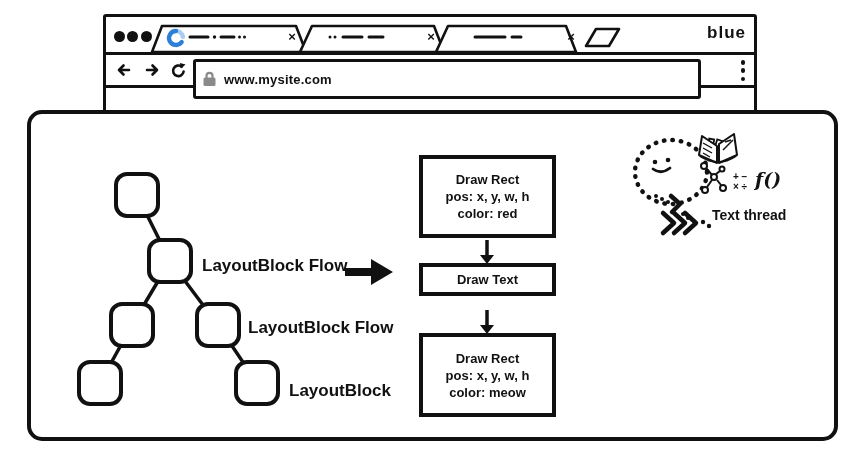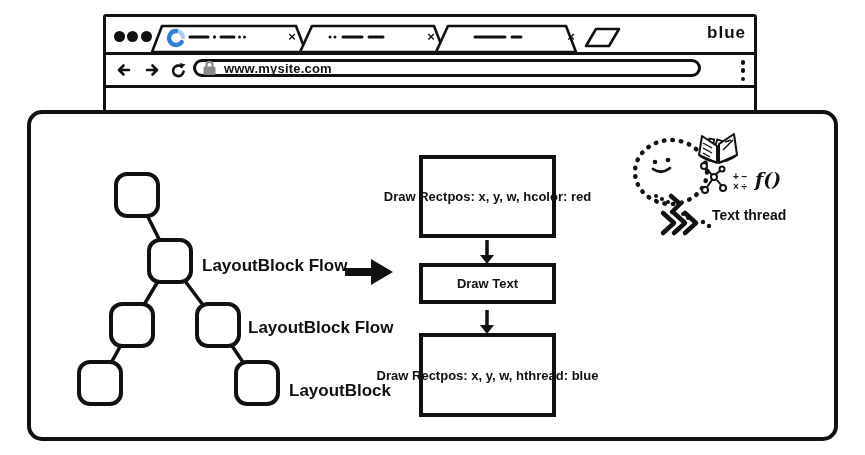--- a/index.html
+++ b/index.html
@@ -14,22 +14,22 @@
   .tl-1 { left: 7.5px; } .tl-2 { left: 21px; } .tl-3 { left: 34.5px; }
   .tabs-svg { position: absolute; left: 0; top: 0; }
   .tab-close { position: absolute; top: 12px; width: 14px; height: 15px; text-align: center;
     font-size: 13px; font-weight: bold; line-height: 15px; cursor: default; }
   .close-1 { left: 179px; } .close-2 { left: 318px; } .close-3 { left: 458px; }
   .brand { position: absolute; right: 8px; top: 6px; font-size: 17px; font-weight: bold; letter-spacing: 1px; }
 
   .address-bar { position: relative; height: 33px; border-bottom: 3px solid #111; }
   .nav-icon { position: absolute; top: 7px; }
   .nav-back { left: 9px; } .nav-forward { left: 39px; } .nav-reload { left: 64px; }
-  .url-box { position: absolute; left: 87px; top: 4px; width: 508px; height: 18px;
-    border: 3px solid #111; border-radius: 11px; display: flex; align-items: center; gap: 7px; padding: 0 6px; background: #fff; }
+  .url-box { position: absolute; left: 87px; top: 4px; width: 508px; height: 40px;
+    border: 3px solid #111; border-radius: 3px; display: flex; align-items: center; gap: 7px; padding: 0 6px; background: #fff; }
   .url-text { font-size: 13px; font-weight: bold; letter-spacing: .2px; white-space: nowrap; }
   .kebab { position: absolute; left: 634px; top: 5px; width: 6px; height: 21px;
     display: flex; flex-direction: column; justify-content: space-between; align-items: center; }
   .kebab i { width: 4.5px; height: 4.5px; border-radius: 50%; background: #111; }
 
   
   .renderer-box { position: absolute; left: 27px; top: 110px; width: 811px; height: 331px;
     border: 4px solid #111; border-radius: 15px; background: #fff; }
   .renderer-title { position: absolute; left: 26px; top: 7px; font-size: 22px; font-weight: bold; letter-spacing: -.2px; }
   .diagram-svg { position: absolute; left: 0; top: 0; }
@@ -41,23 +41,23 @@
   .n3 { left: 78px;  top: 188px; }
   .n4 { left: 164px; top: 188px; }
   .n5 { left: 46px;  top: 246px; }
   .n6 { left: 203px; top: 246px; }
   .tree-label { position: absolute; font-size: 17px; font-weight: bold; white-space: nowrap; }
   .tlab-1 { left: 171px; top: 142px; }
   .tlab-2 { left: 217px; top: 204px; }
   .tlab-3 { left: 258px; top: 267px; }
 
   .paint-box { position: absolute; left: 388px; width: 137px; border: 4px solid #111; background: #fff;
-    display: flex; flex-direction: row; align-items: center; justify-content: center; }
+    display: flex; flex-direction: column; align-items: center; justify-content: center; }
   .pb-1 { top: 41px;  height: 83px; }
-  .pb-2 { top: 149px; height: 41px; align-items: center; }
+  .pb-2 { top: 149px; height: 33px; align-items: center; }
   .pb-3 { top: 219px; height: 84px; }
   .paint-box span { font-size: 13px; font-weight: bold; line-height: 17px; white-space: nowrap; }
 
   .paint-caption { position: absolute; left: 555px; top: 189px; font-size: 25px; font-weight: bold; letter-spacing: -.2px; }
   .main-thread-label { position: absolute; left: 681px; top: 93px; font-size: 14px; font-weight: bold; }
   .fn-doodle { font-family: "DejaVu Serif", serif; font-style: italic; font-weight: bold; }
 </style>
 </head>
 <body>
 
@@ -241,19 +241,19 @@
       <span>Draw Rect</span>
       <span>pos: x, y, w, h</span>
       <span>color: red</span>
     </div>
     <div class="paint-box pb-2">
       <span>Draw Text</span>
     </div>
     <div class="paint-box pb-3">
       <span>Draw Rect</span>
       <span>pos: x, y, w, h</span>
-      <span>thread: blue</span>
+      <span>color: meow</span>
     </div>
 
     <span class="main-thread-label">Text thread</span>
   </div>
 
 </div>
 
 </body></html>

